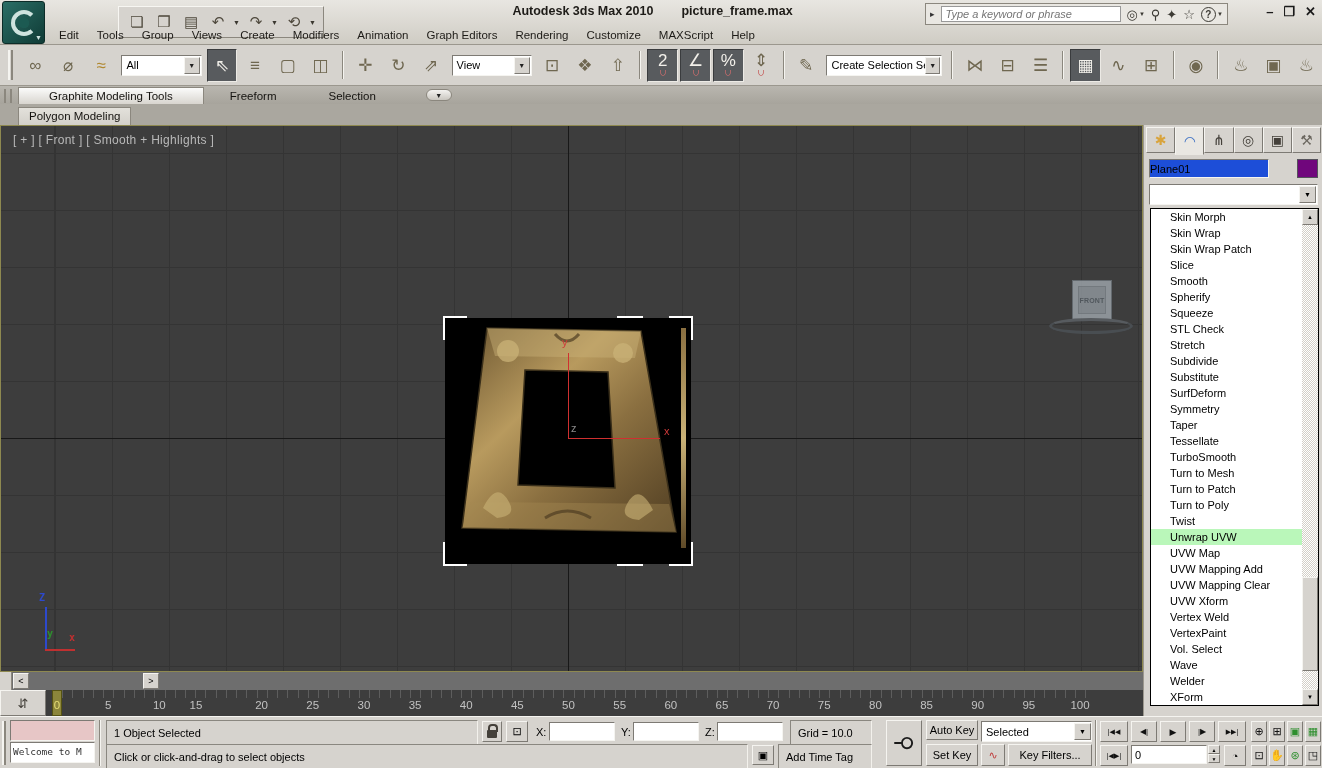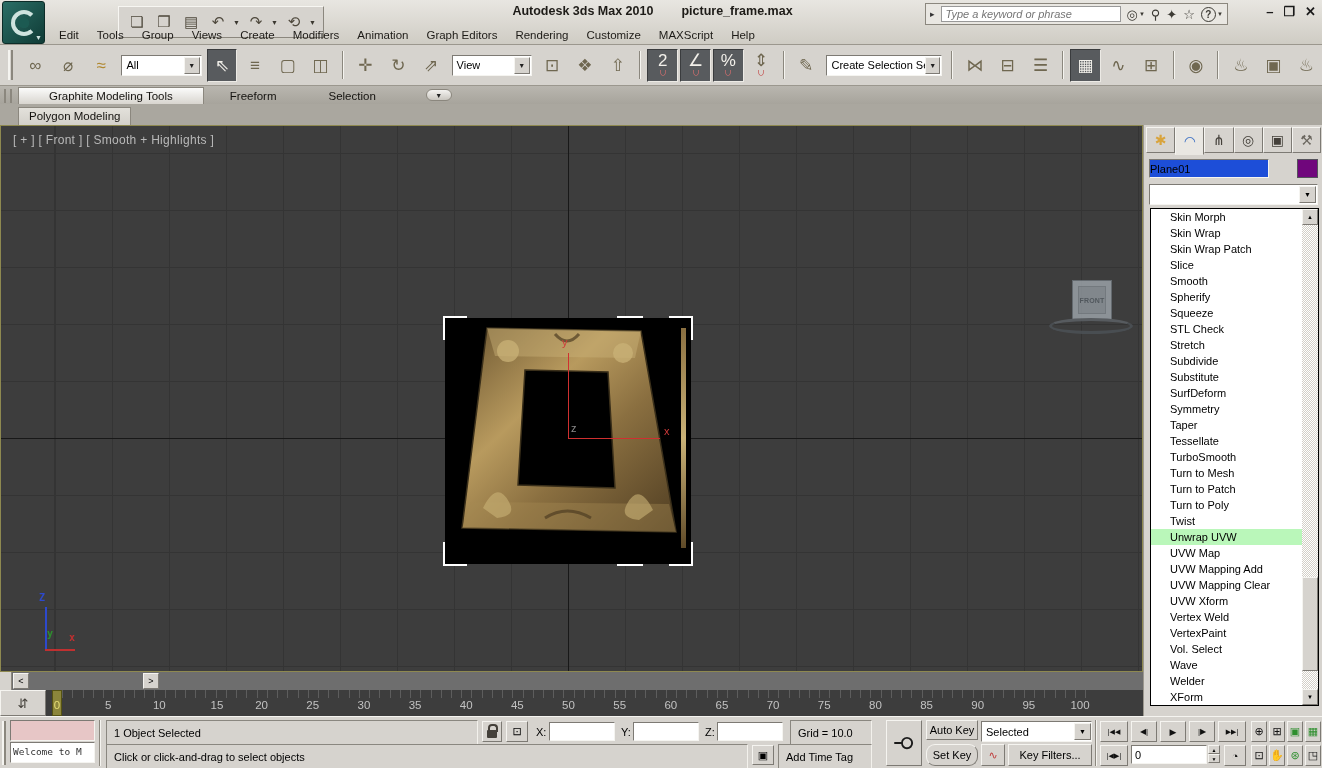--- a/index.html
+++ b/index.html
@@ -448,21 +448,21 @@
       </div>
   </div>
 
   <div class="trackbar">
     <div id="ruler">
       <div class="ticks"></div>
       <div class="time-marker"></div>
     <span class="ruler-label current" style="left: 57px;">0</span>
         <span class="ruler-label" style="left: 108.15px;">5</span>
         <span class="ruler-label" style="left: 159.3px;">10</span>
-        <span class="ruler-label" style="left: 217px;">15</span>
+        <span class="ruler-label" style="left: 196px;">15</span>
         <span class="ruler-label" style="left: 261.6px;">20</span>
         <span class="ruler-label" style="left: 312.75px;">25</span>
         <span class="ruler-label" style="left: 363.9px;">30</span>
         <span class="ruler-label" style="left: 415.05px;">35</span>
         <span class="ruler-label" style="left: 466.2px;">40</span>
         <span class="ruler-label" style="left: 517.35px;">45</span>
         <span class="ruler-label" style="left: 568.5px;">50</span>
         <span class="ruler-label" style="left: 619.65px;">55</span>
         <span class="ruler-label" style="left: 670.8px;">60</span>
         <span class="ruler-label" style="left: 721.95px;">65</span>
@@ -588,21 +588,21 @@
         <span>Add Time Tag</span>
       </div>
 
     <div class="sb-btn" style="left:886px;top:3px;width:36px;height:46px;">
         <span class="keyglyph">⚲</span>
       </div>
 
     <div class="sb-btn" style="left:926px;top:3px;width:52px;height:20px;">
         <span>Auto Key</span>
       </div>
-    <div class="sb-btn" style="left:926px;top:27px;width:52px;height:22px;border-radius:9px;">
+    <div class="sb-btn" style="left:926px;top:27px;width:52px;height:22px;">
         <span>Set Key</span>
       </div>
     <div class="sb-dd" style="left:981px;top:4px;width:111px;">
       <span style="padding-left:4px;">Selected</span>
       <span class="dd-arrow">▼</span>
     </div>
     <div class="sb-btn" style="left:981px;top:27px;width:24px;height:22px;color:#c04040;">
         <span>∿</span>
       </div>
     <div class="sb-btn" style="left:1008px;top:27px;width:84px;height:22px;">

